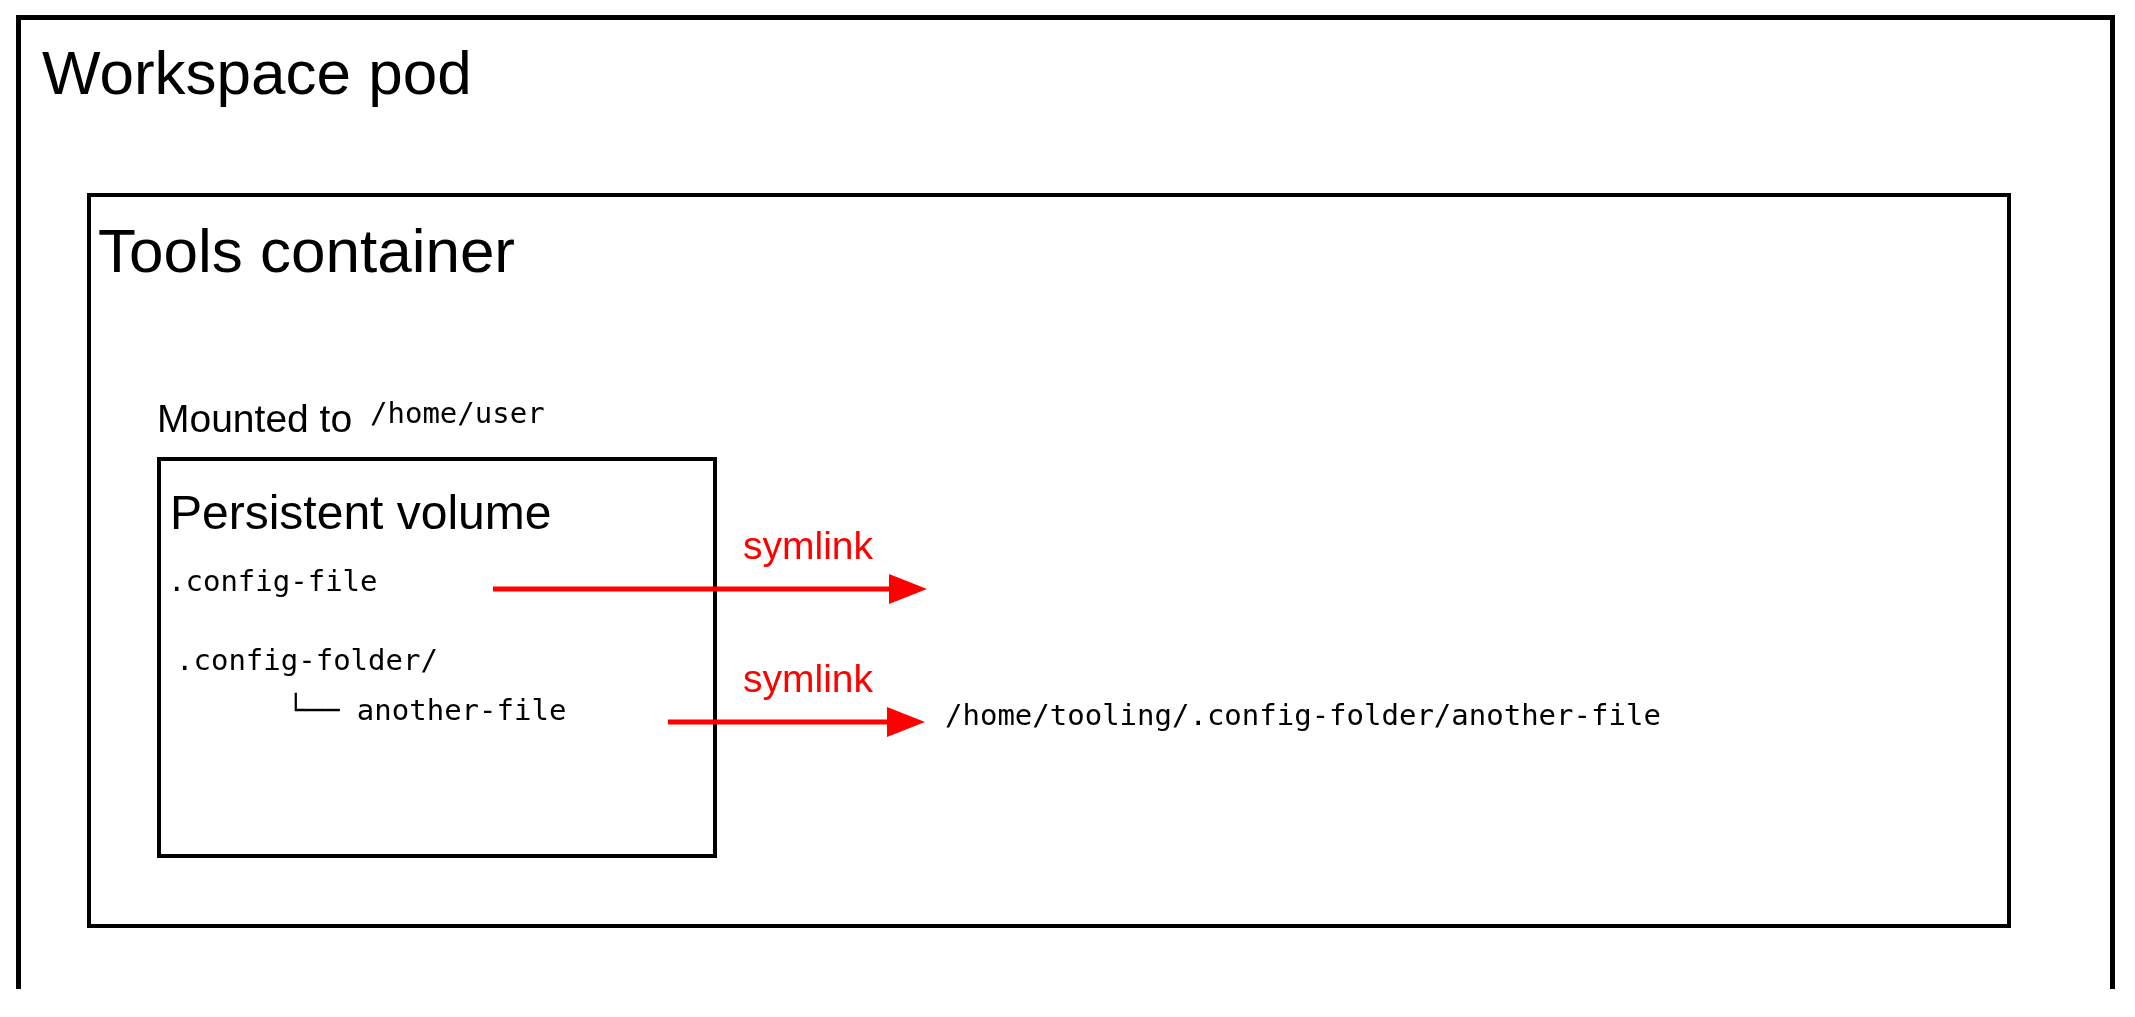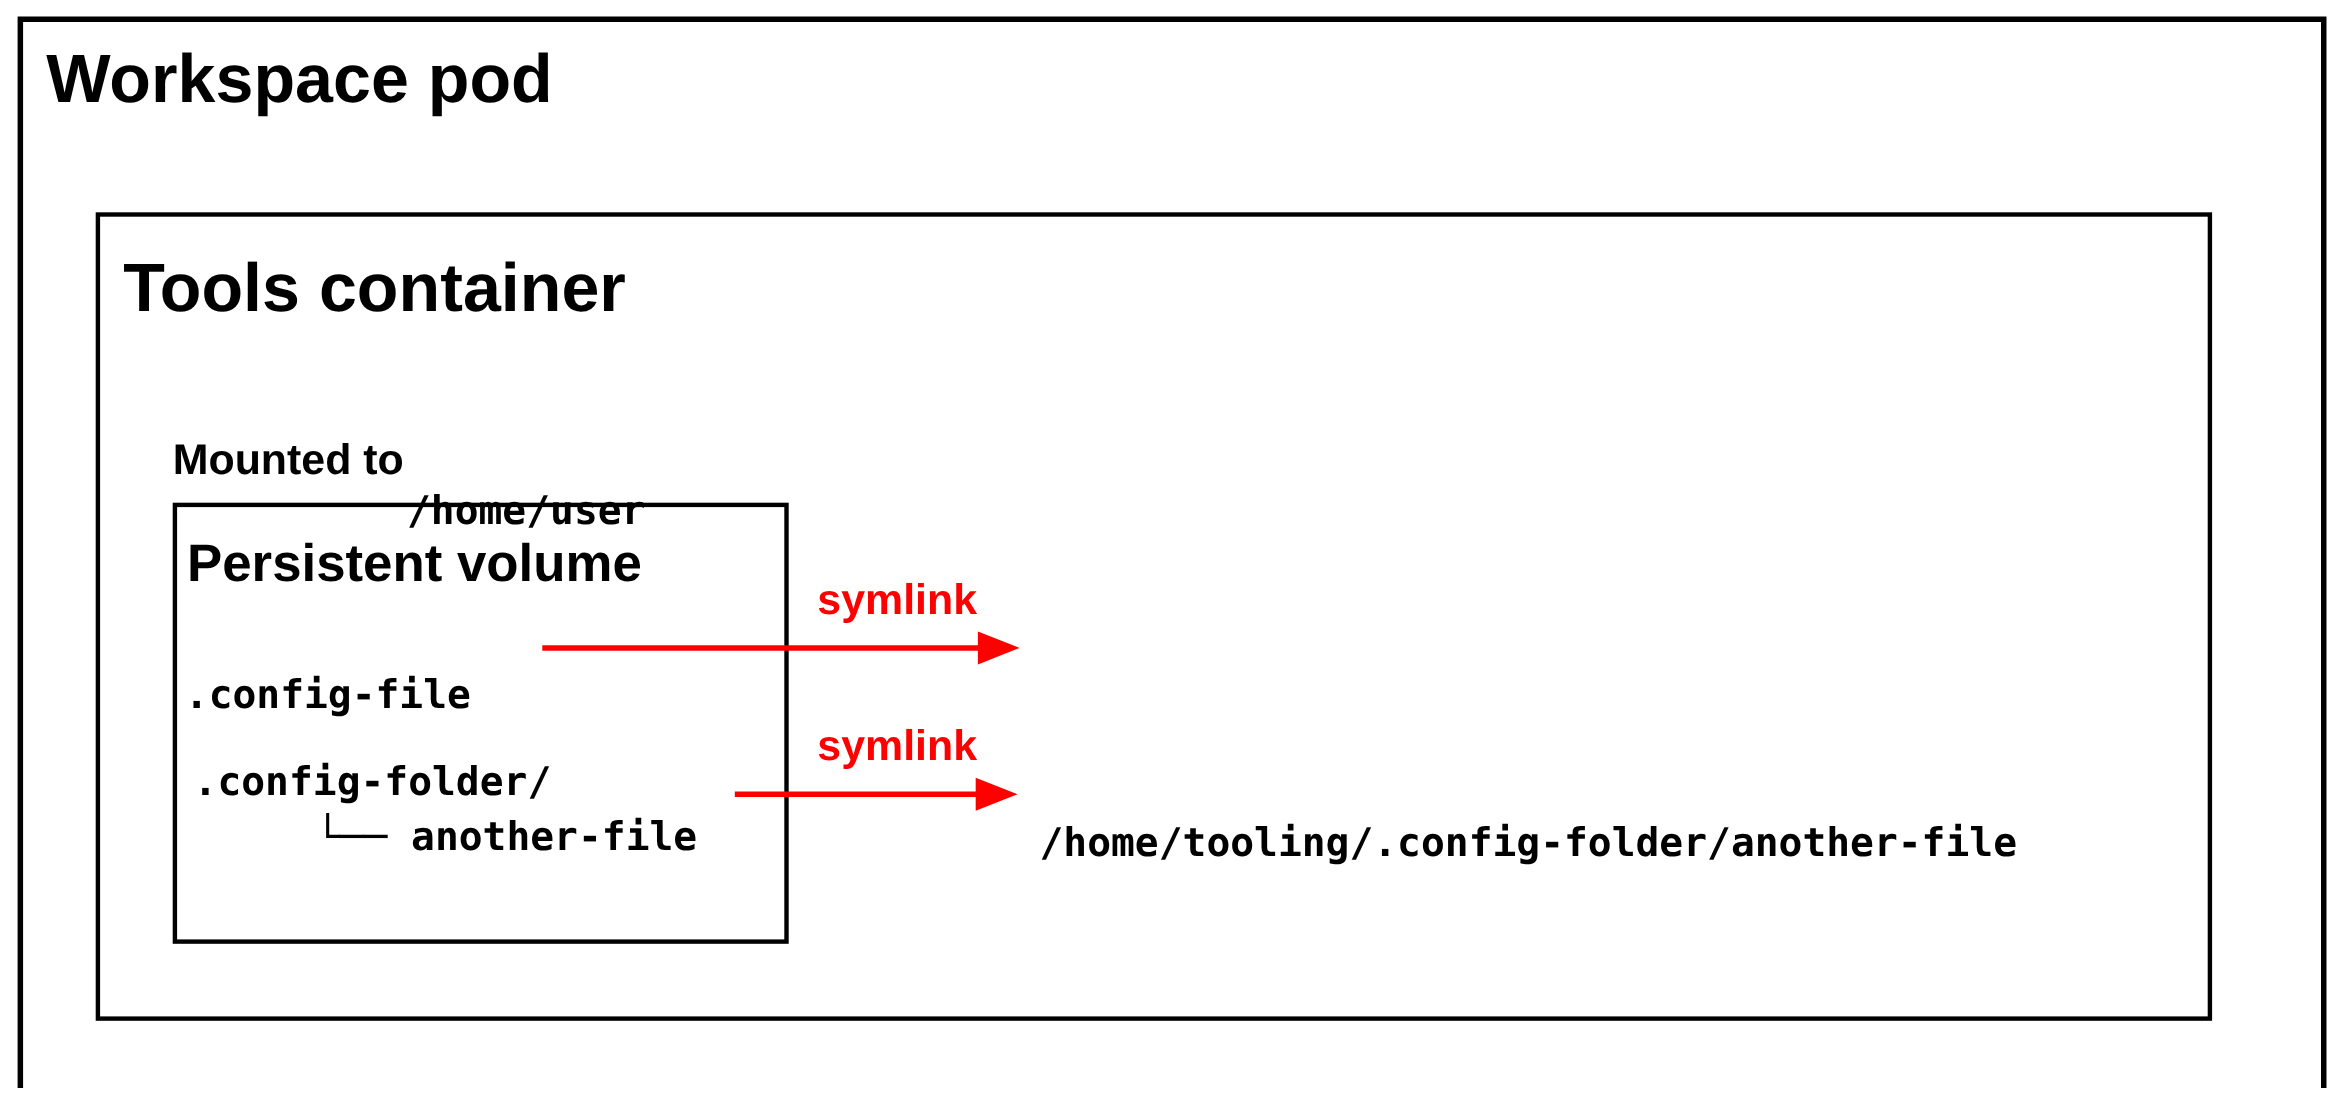--- a/index.html
+++ b/index.html
@@ -9,34 +9,33 @@
     --color-text:#000000;
   }
   html,body{margin:0;padding:0;background:var(--color-background);}
   #canvas{
     position:relative;
     width:2135px;height:989px;
     background:var(--color-background);
     font-family:"Liberation Sans",sans-serif;
     color:var(--color-text);
     overflow:hidden;
-    font-weight:bold;
   }
   .box{position:absolute;box-sizing:border-box;background:transparent;}
   .box.outer{left:16px;top:15px;width:2099px;height:983px;border:5px solid var(--color-border-black);}
   .box.tools{left:87px;top:193px;width:1924px;height:735px;border:4px solid var(--color-border-black);}
   .box.pv{left:157px;top:457px;width:560px;height:401px;border:4px solid var(--color-border-black);}
   .lbl{position:absolute;white-space:pre;line-height:1;}
   .title-lg{font-size:62px;}
   .title-md{font-size:48px;}
   .sans-sm{font-size:39px;}
-  .mono{font-family:"DejaVu Sans Mono","Liberation Mono",monospace;font-size:36px;margin-top:48px;}
+  .mono{font-family:"DejaVu Sans Mono","Liberation Mono",monospace;font-size:29px;}
   .red{color:var(--color-arrow-red);}
   .workspace-title{left:42px;top:42px;}
-  .tools-title{left:112px;top:220px;margin-top:12px;}
+  .tools-title{left:98px;top:220px;}
   .mount-prefix{left:157px;top:399px;}
   .mount-path{left:370px;top:399px;}
   .pv-title{left:170px;top:489px;text-align:center;}
   .pv-entry-0{left:168px;top:567px;}
   .pv-entry-1{left:176px;top:646px;}
   .pv-entry-2{left:287px;top:696px;}
   .symlink-label-1{left:743px;top:526px;}
   .symlink-label-2{left:743px;top:659px;}
   .target-path-1{left:948px;top:566px;}
   .target-path-2{left:945px;top:701px;}

